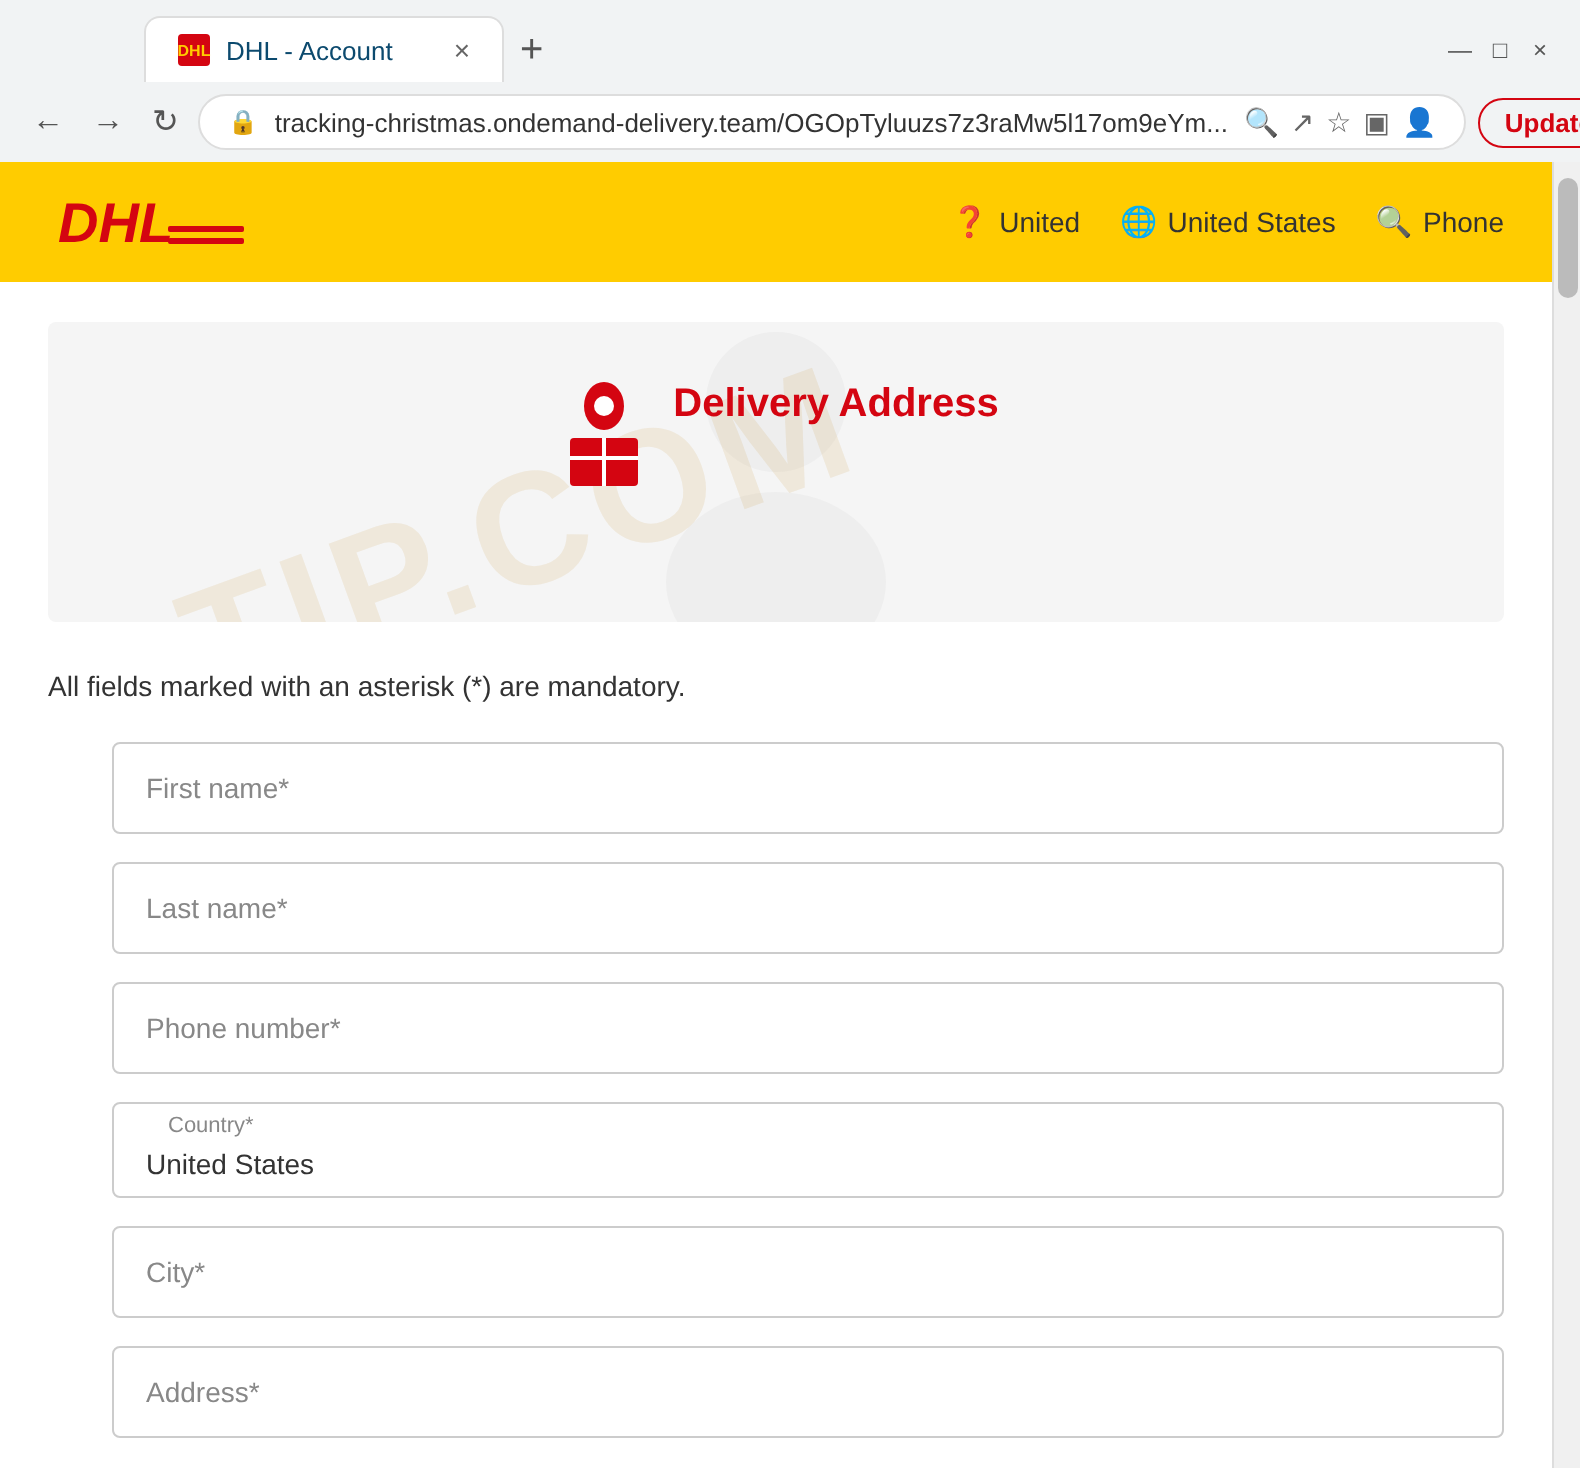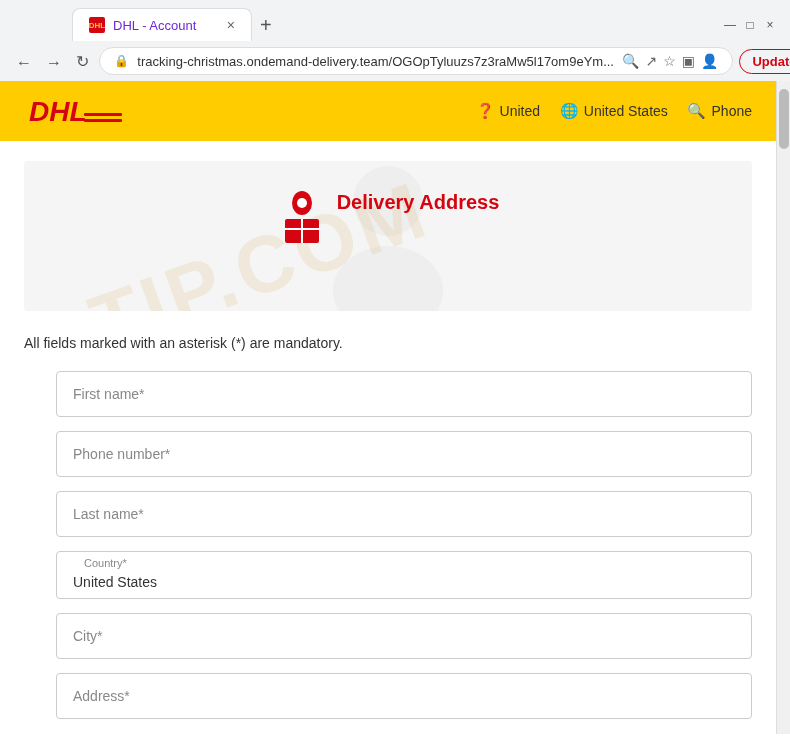--- a/index.html
+++ b/index.html
@@ -291,21 +291,21 @@
 
   <div class="title-bar">
 
     <div style="width:40px"></div>
 
     <div class="tab-bar" style="flex:1">
       <div class="tab">
         <div class="tab-favicon">
           <span style="color:#FFCC00;font-weight:900;font-size:8px">DHL</span>
         </div>
-        <span style="font-size:13px;color:#6d28d9;flex:1">DHL - Account</span>
+        <span style="font-size:13px;color:#0c4a6e;flex:1">DHL - Account</span>
         <span class="tab-close">×</span>
       </div>
       <button class="new-tab-btn">+</button>
     </div>
 
     <div class="min-max-close">
       <button class="win-btn">
         <span>—</span>
       </button>
       <button class="win-btn">
@@ -404,25 +404,25 @@
 
       <p class="form-desc">All fields marked with an asterisk (*) are mandatory.</p>
 
       <div>
 
         <div class="form-group">
           <input class="form-input" type="text" placeholder="First name*" style="">
         </div>
 
         <div class="form-group">
+          <input class="form-input" type="text" placeholder="Last name*" style="">
+        </div>
+
+        <div class="form-group">
           <input class="form-input" type="tel" placeholder="Phone number*" style="">
-        </div>
-
-        <div class="form-group">
-          <input class="form-input" type="text" placeholder="Last name*" style="">
         </div>
 
         <div class="form-group">
           <div class="input-wrapper">
             <span class="input-floating-label">Country*</span>
             <input class="input-with-floating" type="text" value="United States" style="">
           </div>
         </div>
 
         <div class="form-group">

